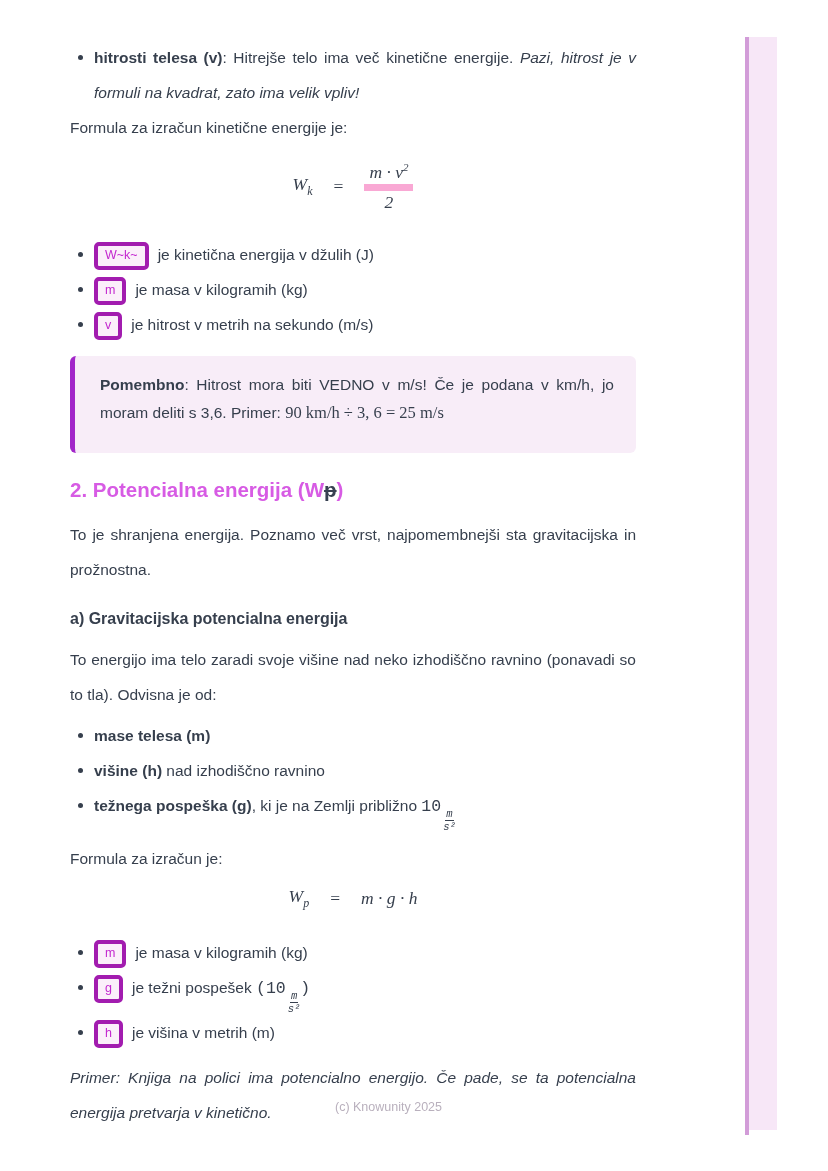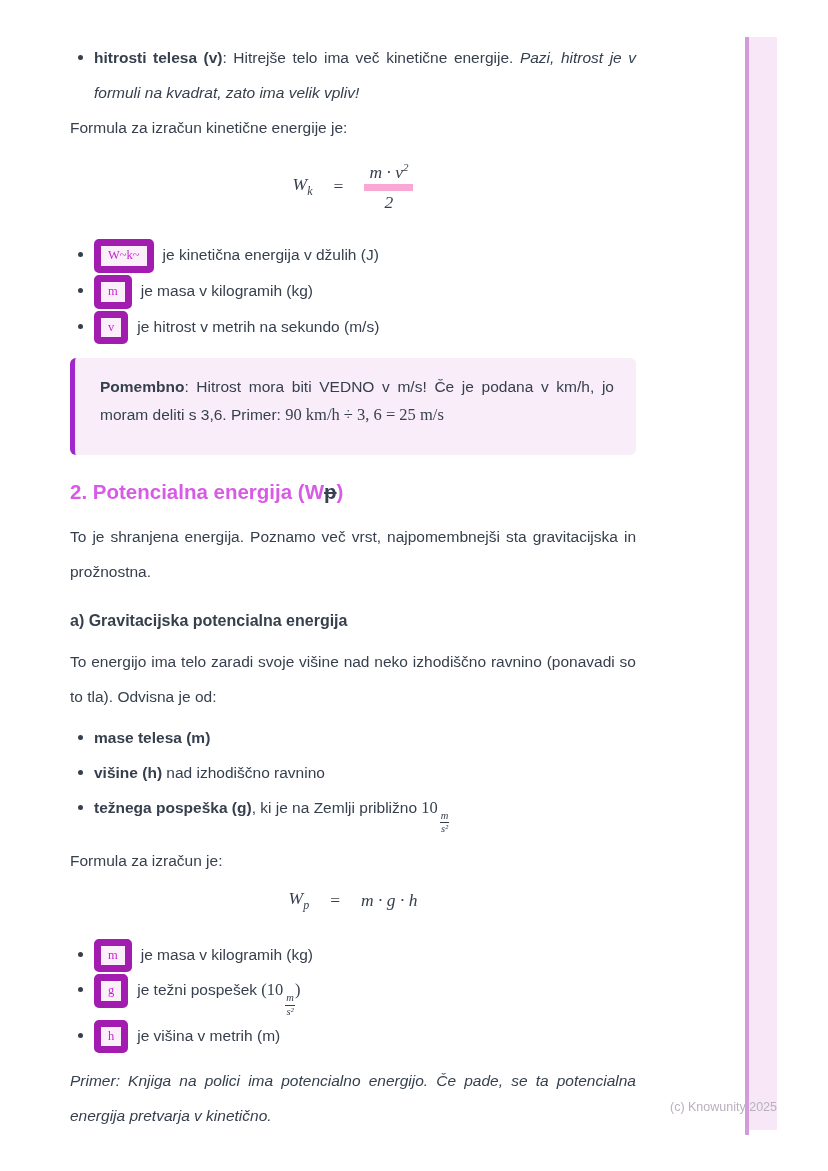--- a/index.html
+++ b/index.html
@@ -10,37 +10,37 @@
   .content{position:absolute;left:70px;top:40px;width:566px;}
   .para{margin:0;font-size:15.5px;line-height:35px;text-align:justify;}
   
   .li{display:flex;align-items:flex-start;}
   .li .dot{flex:0 0 5px;width:5px;height:5px;border-radius:50%;background:#363f4d;margin:15px 11px 0 8px;}
   .li .li-text{flex:1;font-size:15.5px;line-height:35px;text-align:justify;}
   .bold{font-weight:700;}
   .italic{font-style:italic;}
   
   .code-badge{
-    font-family:Liberation Serif, serif;font-size:12.5px;
-    color:#c327cf;background:#fbeffa;border:7px solid #a21caf;border-radius:5px;
+    font-family:Liberation Sans, sans-serif;font-size:12.5px;
+    color:#c327cf;background:#fbeffa;border:4px solid #a21caf;border-radius:5px;
     padding:2px 7px;margin-right:9px;display:inline-block;line-height:1.25;vertical-align:1px;
   }
   
   .formula{
     display:flex;justify-content:center;align-items:center;gap:21px;
     font-family:"Liberation Serif",serif;font-size:17.5px;font-style:italic;
     margin:15px 0 24px 0;
   }
   .formula .lhs sub{font-size:12px;}
   .formula .eq{font-style:normal;}
   .frac{display:inline-flex;flex-direction:column;align-items:center;line-height:1.3;}
   .frac .num{border-bottom:7px solid #f9a8d4;padding:0 5px;}
   .frac sup{font-size:11px;}
   
-  .imath{font-family:Liberation Serif, serif;font-size:16.5px;font-style:normal;}
+  .imath{font-family:Liberation Mono, monospace;font-size:16.5px;font-style:normal;}
   .ifrac{display:inline-flex;flex-direction:column;align-items:center;font-size:10.5px;
          line-height:1.15;vertical-align:-6px;font-style:italic;margin-left:2px;}
   .ifrac .n{border-bottom:1px solid currentColor;padding:0 1px;}
   
   .callout{
     margin-top:14px;background:#f8edf8;border-left:5px solid #a226c9;border-radius:6px;
     padding:15px 22px 26px 25px;font-size:15.5px;line-height:28px;text-align:justify;
   }
   .callout .math{font-family:"Liberation Serif",serif;font-size:16.5px;}
   
@@ -48,21 +48,21 @@
   .h2 .struck{color:#374151;text-decoration:line-through;}
   .subhead{font-weight:700;font-size:16px;line-height:35px;margin-top:14px;text-align:left;}
   
   .mt6{margin-top:6px;} .mt8{margin-top:8px;} .mt10{margin-top:10px;} .mt16{margin-top:16px;}
   .list{margin-top:6px;}
   .example{font-style:italic;margin-top:10px;}
   
   .strip{position:absolute;left:749px;top:37px;width:28px;height:1093px;background:#f7e7f7;}
   .strip-line{position:absolute;left:745px;top:37px;width:4px;height:1098px;background:#d29cd8;}
   
-  .footer{position:absolute;left:0;top:1100px;width:777px;text-align:right;
+  .footer{position:absolute;left:0;top:1100px;width:777px;text-align:center;
           font-size:12.5px;color:#b9b0bd;}
 </style>
 </head>
 <body>
 
 <div class="page">
   <div class="content">
 
     <div class="li">
       <span class="dot"></span>

